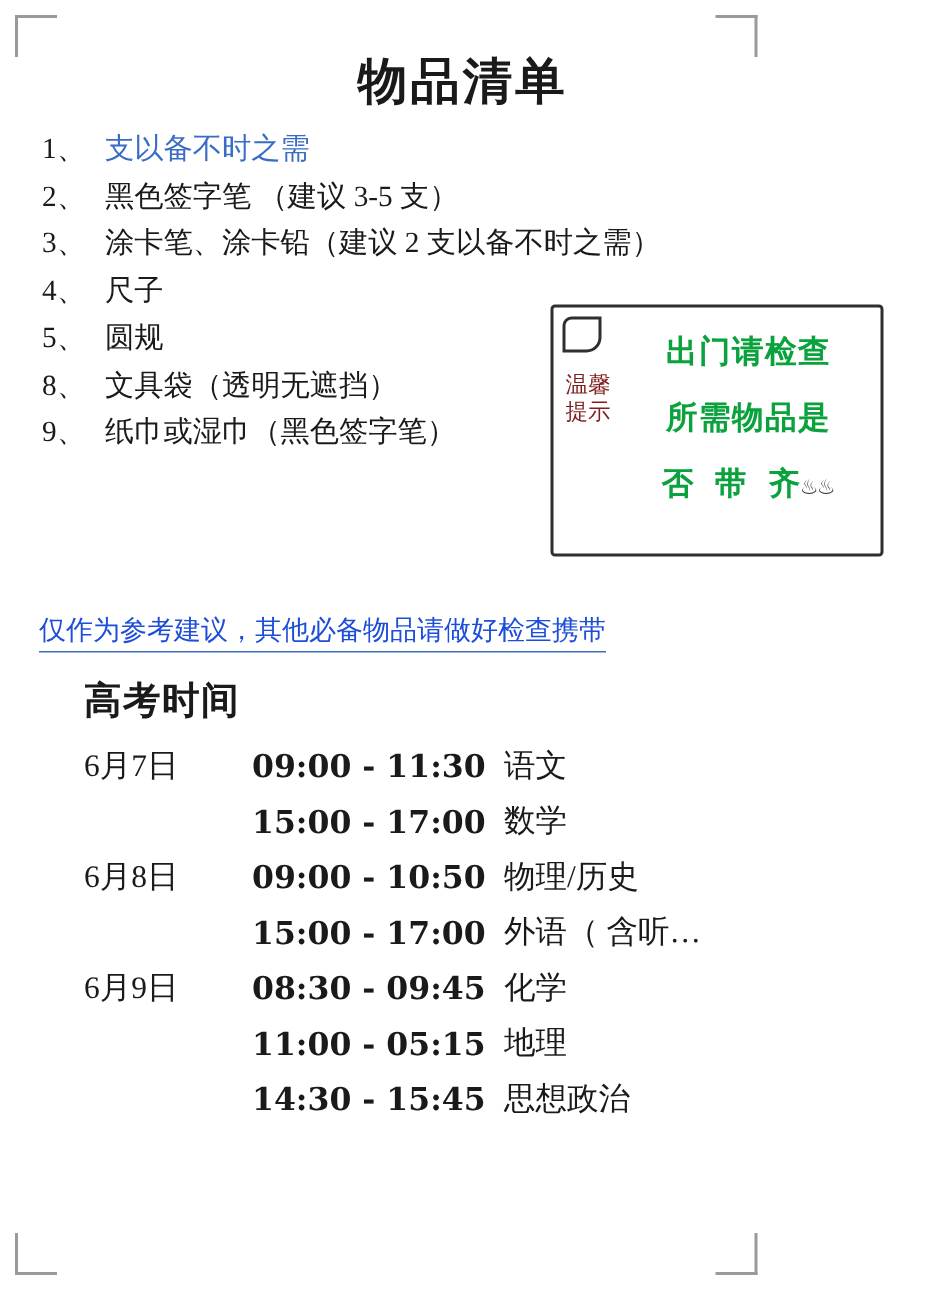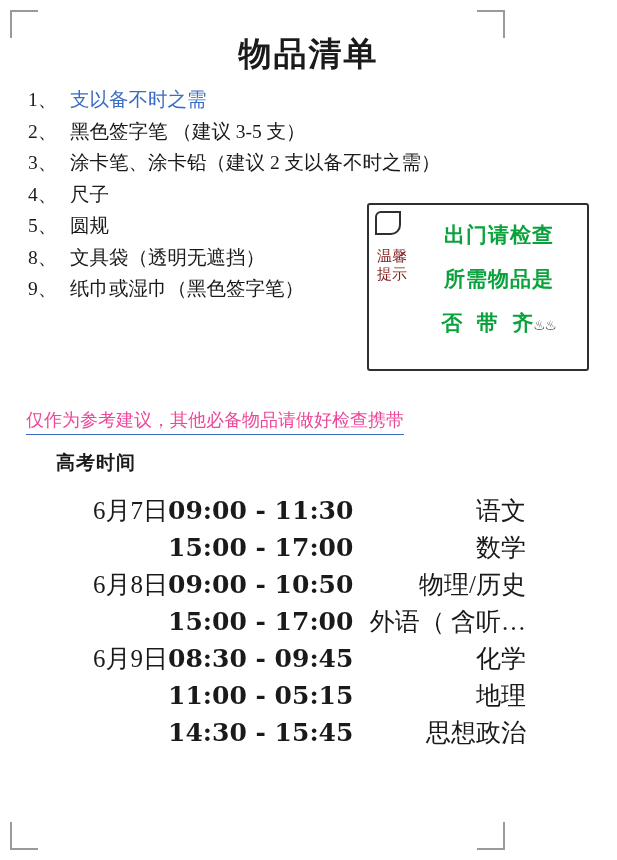--- a/index.html
+++ b/index.html
@@ -68,21 +68,21 @@
   }
   .item-1-text {
     color: #3b6cc4;
   }
 
   .footnote {
     position: absolute;
     left: 26px;
     top: 408px;
     font-size: 18px;
-    color: #ec4899;
+    color: #1d4ed8;
     border-bottom: 1px solid #3b6cc4;
     padding-bottom: 2px;
     white-space: nowrap;
   }
 
   
   .stamp {
     position: absolute;
     left: 367px;
     top: 203px;
@@ -135,39 +135,38 @@
     color: #2f2f2f;
     font-size: 17px;
     letter-spacing: 1px;
   }
 
   
   .sched-title {
     position: absolute;
     left: 56px;
     top: 450px;
-    font-size: 19px;
+    font-size: 25px;
     font-weight: bold;
     letter-spacing: 1px;
   }
   .sched {
     position: absolute;
     left: 56px;
     top: 492px;
     width: 470px;
     border-collapse: collapse;
   }
   .sched td {
-    font-size: 25px;
+    font-size: 21px;
     line-height: 37px;
     padding: 0;
     vertical-align: top;
     white-space: nowrap;
     font-family: "Liberation Serif", "DejaVu Serif", serif;
-    text-align: right;
   }
   .sched td.date  { width: 112px; }
   .sched td.time  { width: 168px; font-family: "DejaVu Serif", "Liberation Serif", serif; font-weight: bold; }
   .sched td.subj  { }
 </style>
 </head>
 <body>
 
 <div class="page">
 

